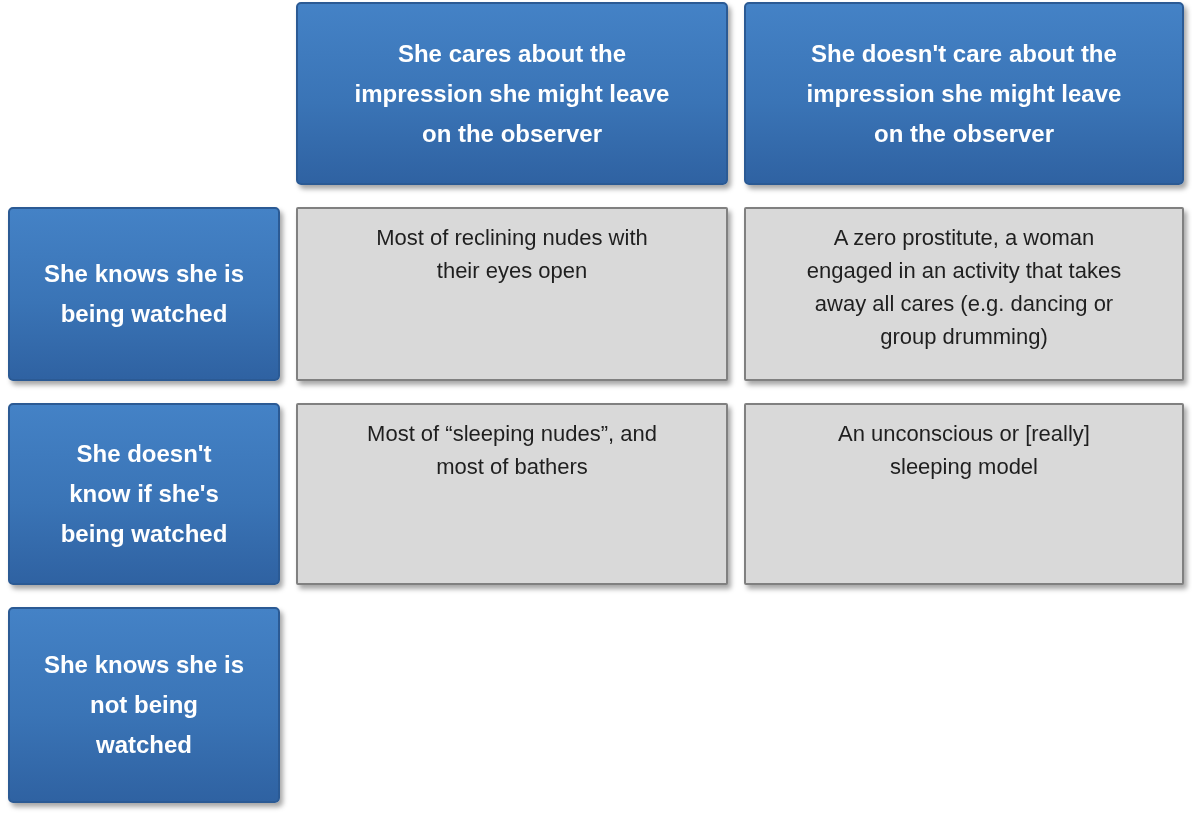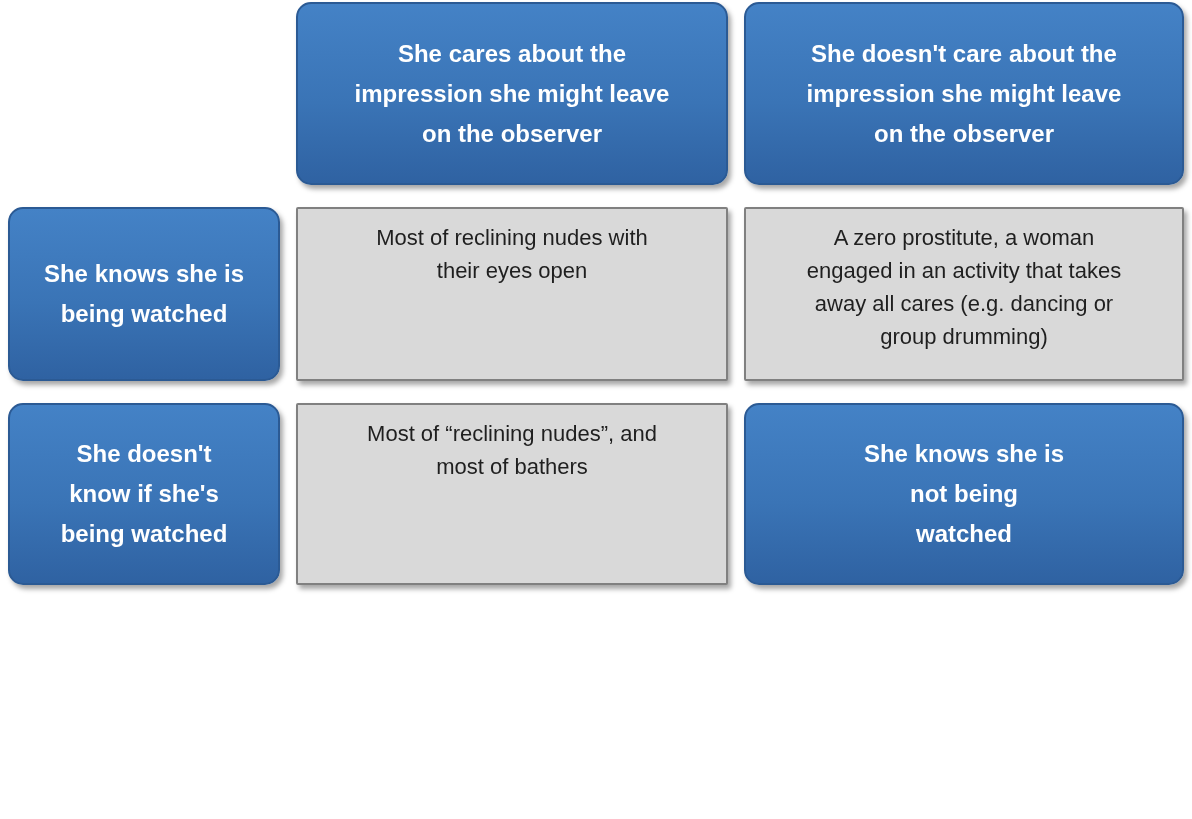--- a/index.html
+++ b/index.html
@@ -24,21 +24,21 @@
     grid-template-rows: 183px 174px 182px 196px;
     column-gap: 16px;
     row-gap: 22px;
   }
   .spacer {
     background: transparent;
   }
   .hdr {
     background: linear-gradient(to bottom, #4482c6 0%, #3a74b6 55%, #2f62a2 100%);
     border: 2px solid #2b5a94;
-    border-radius: 15px;
+    border-radius: 5px;
     box-shadow: 3px 4px 5px rgba(0,0,0,0.35);
     color: #ffffff;
     font-weight: bold;
     font-size: 24px;
     line-height: 40px;
     text-align: center;
     display: flex;
     align-items: center;
     justify-content: center;
     white-space: pre-line;
@@ -86,22 +86,24 @@
     <div class="cell">A zero prostitute, a woman
 engaged in an activity that takes
 away all cares (e.g. dancing or
 group drumming)</div>
 
     <div class="hdr">
       <span>She doesn't
 know if she's
 being watched</span>
     </div>
-    <div class="cell">Most of “reclining nudes”, and
+    <div class="cell">Most of “sleeping nudes”, and
 most of bathers</div>
+    <div class="cell">An unconscious or [really]
+sleeping model</div>
 
     <div class="hdr">
       <span>She knows she is
 not being
 watched</span>
     </div>
 
   </div>
 </div>
 

